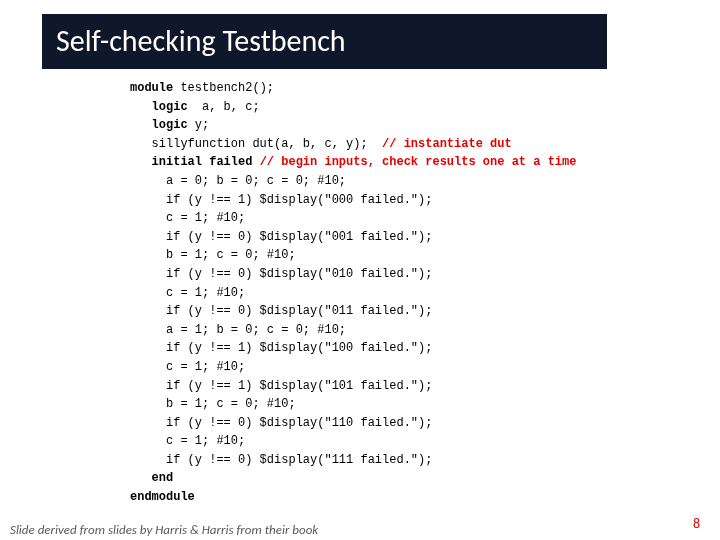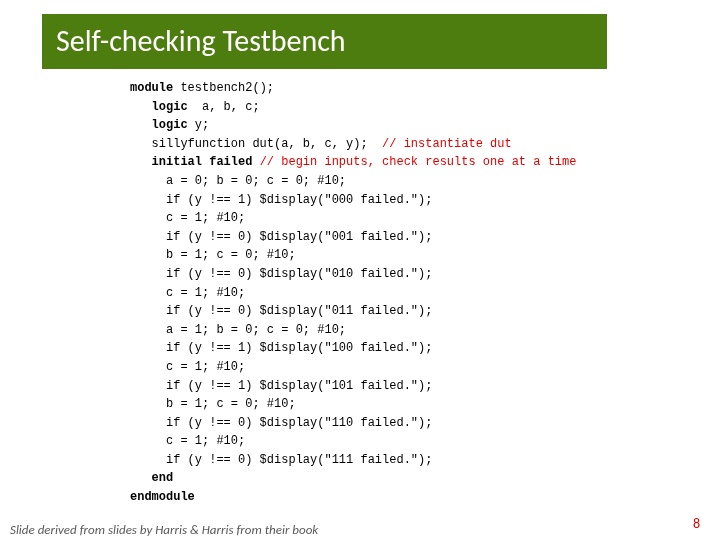--- a/index.html
+++ b/index.html
@@ -5,38 +5,38 @@
   * { margin: 0; padding: 0; box-sizing: border-box; }
   body {
     width: 720px;
     height: 540px;
     background: #ffffff;
     font-family: Calibri, Arial, sans-serif;
     position: relative;
     overflow: hidden;
   }
   .title-bar {
-    background: #4d7c0f;
+    background: #0f172a;
     color: #ffffff;
     font-size: 30px;
     padding: 8px 14px 10px 14px;
     margin: 14px 0 0 42px;
     width: 565px;
     font-weight: 400;
   }
   .code-block {
     font-family: "Courier New", Courier, monospace;
     font-size: 12px;
     line-height: 1.55;
     white-space: pre;
     color: #000000;
     margin: 10px 0 0 130px;
   }
   .kw { font-weight: bold; }
-  .cm { color: #e30000; font-weight: normal; }
+  .cm { color: #e30000; font-weight: bold; }
   .footer {
     position: absolute;
     bottom: 3px;
     left: 10px;
     font-size: 13px;
     color: #595959;
     font-style: italic;
   }
   .page-num {
     position: absolute;

